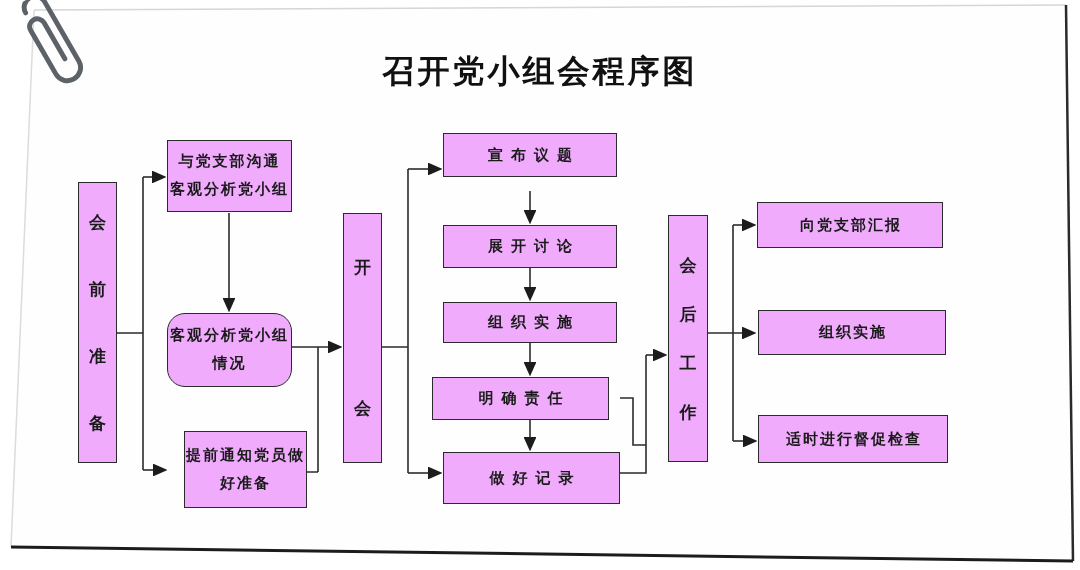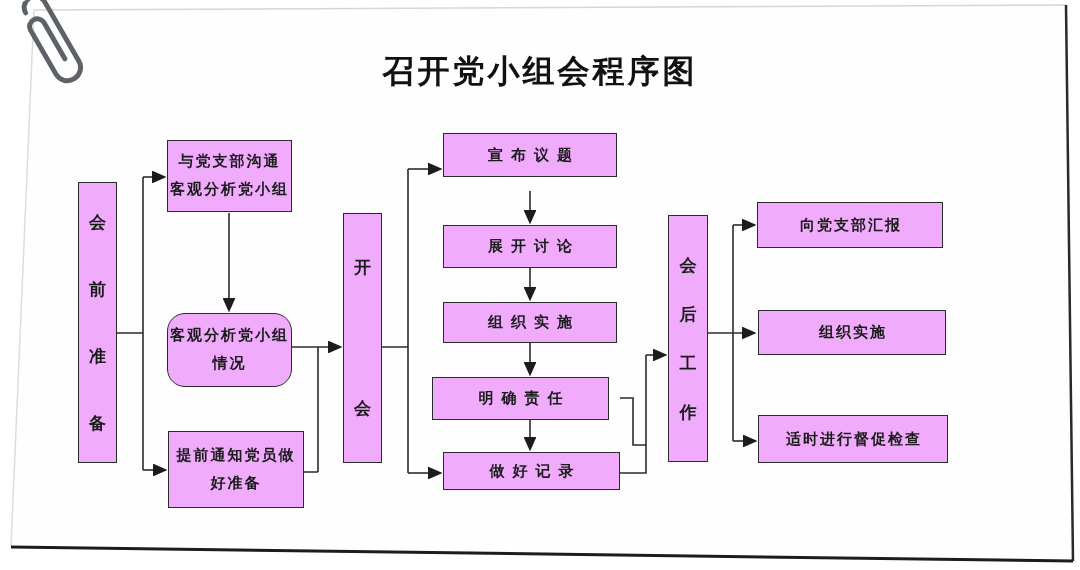--- a/index.html
+++ b/index.html
@@ -15,27 +15,27 @@
     font-size:15px;color:#1a1a1a;text-align:center;z-index:2;}
   .box.vbox{flex-direction:column;font-size:17px;}
   .gap-md{gap:44px}.gap-lg{gap:118px}.gap-sm{gap:26px}
   .box.sline span{letter-spacing:8px;padding-left:8px;white-space:nowrap;}
   .box.rline span{letter-spacing:2px;padding-left:2px;white-space:nowrap;}
   .box.twoline{flex-direction:column;line-height:1.85;letter-spacing:2px;}
   
   .b-precol {left:78px; top:182px; width:39px; height:281px;}
   .b-prep1 {left:167px;top:140px;width:125px;height:72px;}
   .b-prep2 {left:167px;top:313px;width:125px;height:74px;border-radius:18px;}
-  .b-prep3 {left:168px;top:431px;width:136px;height:77px;}
+  .b-prep3 {left:184px;top:431px;width:123px;height:77px;}
   .b-midcol{left:343px;top:213px;width:39px;height:250px;}
   .b-m1{left:443px;top:133px;width:174px;height:44px;}
   .b-m2{left:443px;top:225px;width:174px;height:43px;justify-content:center;}
   .b-m3{left:443px;top:302px;width:174px;height:41px;}
   .b-m4{left:432px;top:377px;width:177px;height:43px;}
-  .b-m5{left:443px;top:452px;width:177px;height:38px;}
+  .b-m5{left:443px;top:452px;width:177px;height:52px;}
   .b-postcol{left:668px;top:215px;width:40px;height:247px;}
   .b-r1{left:757px;top:202px;width:186px;height:46px;align-items:center;}
   .b-r2{left:758px;top:310px;width:188px;height:45px;}
   .b-r3{left:758px;top:415px;width:190px;height:48px;align-items:center;}
 </style>
 </head>
 <body>
 
 <div class="stage-root">
 

